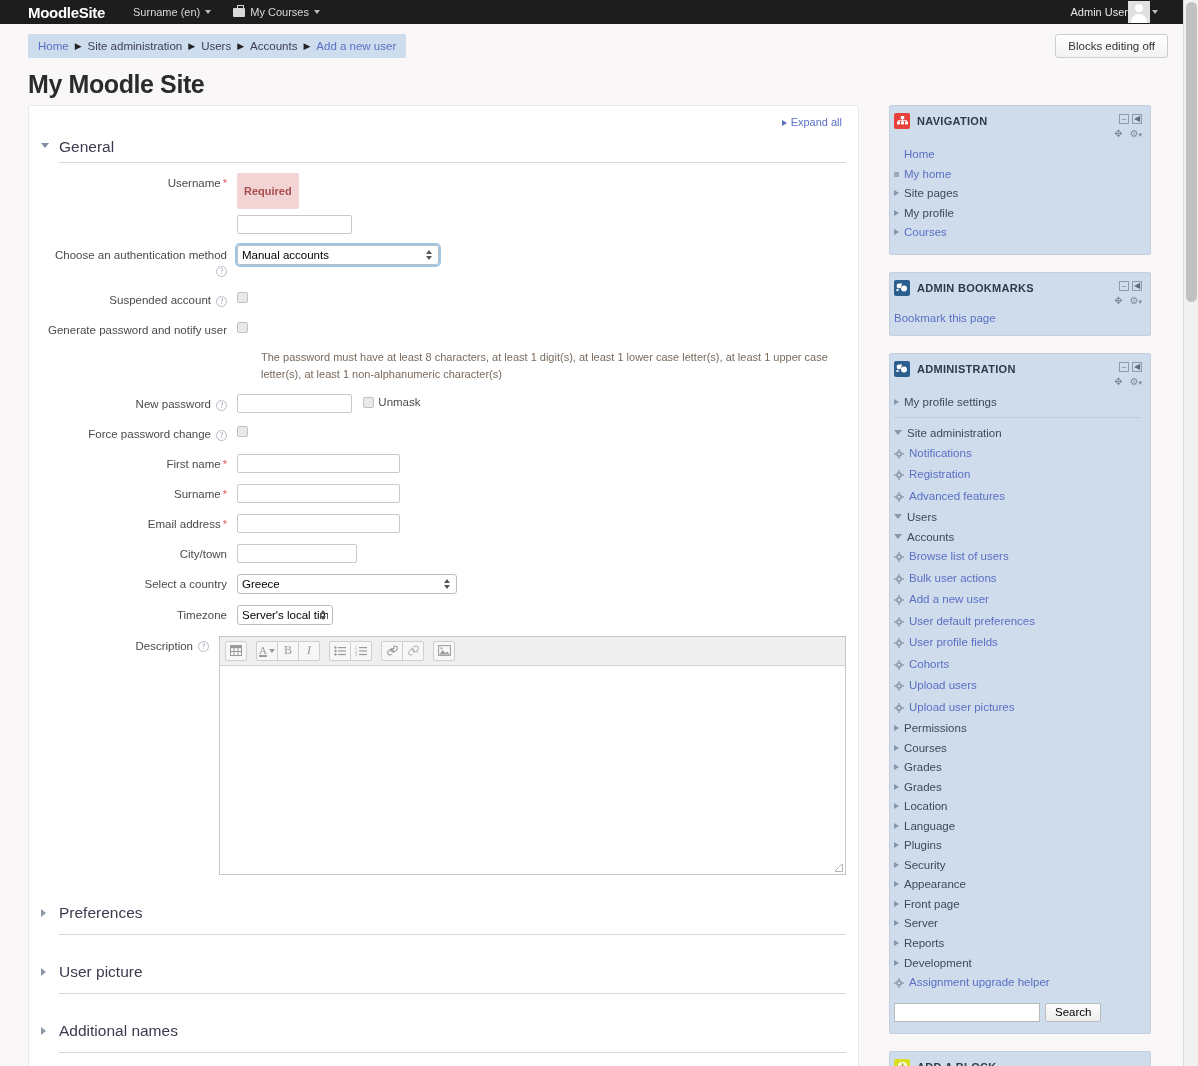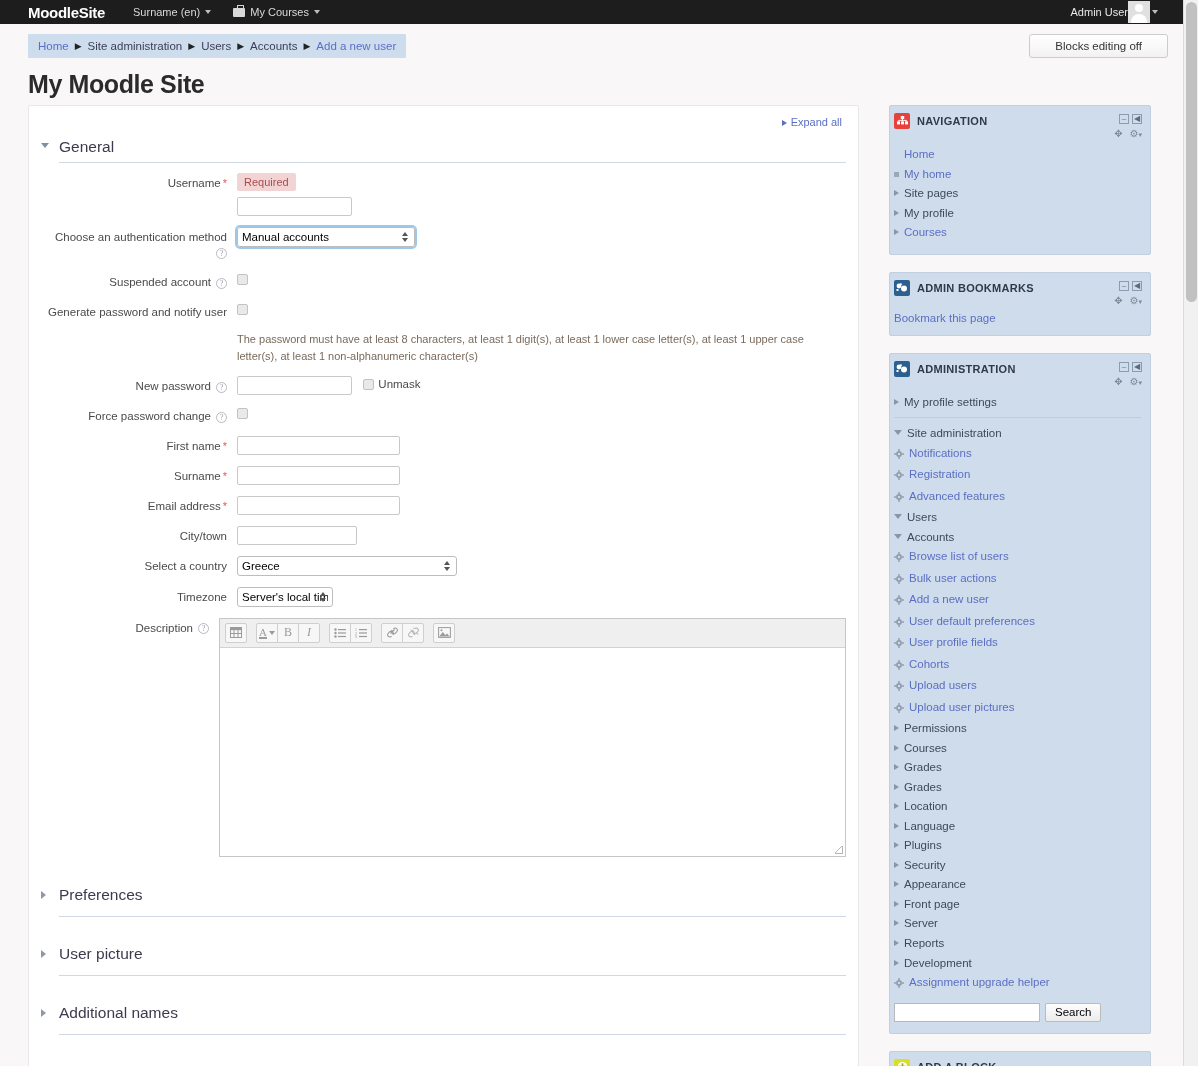--- a/index.html
+++ b/index.html
@@ -36,21 +36,21 @@
   .vscroll .thumb{ position:absolute; top:2px; left:2px; width:11px; height:300px; background:#c1c1c1; border-radius:6px;}
 
   
   .crumbwrap{ padding:10px 30px 0 28px; display:flex; align-items:flex-start;}
   .crumbs{ background:#cdddee; padding:6px 10px; font-size:11.5px; display:flex; align-items:center; gap:6px; border-radius:1px;}
   .crumbs a{ color:#5b6fc4; text-decoration:none; }
   .crumbs a.plain{ color:#3d3d55; }
   .crumbs .sep{ color:#222; font-size:9px; }
   .btn-blocks{
     margin-left:auto; background:linear-gradient(#fff,#f2f2f2); border:1px solid #ccc; border-radius:3px;
-    padding:5px 25px; font-size:11.5px; color:#333; cursor:pointer;
+    padding:5px 12px; font-size:11.5px; color:#333; cursor:pointer;
   }
 
   
   .pagetitle{ padding:12px 28px 6px 28px; font-size:25px; font-weight:bold; color:#2b2b2b; letter-spacing:-.4px;}
 
   
   .layout{ display:flex; padding:0 30px 0 28px; align-items:flex-start; gap:30px;}
   .content{ width:831px; background:#fff; border:1px solid #e7e7ec; border-radius:2px; padding:8px 12px 14px 12px; }
   .sidebar{ width:262px; }
 
@@ -67,41 +67,41 @@
   .collapsed-sec{ padding-top:14px;}
   .collapsed-sec .section-rule{ margin-top:6px;}
 
   .row{ display:flex; margin-bottom:11px; align-items:flex-start;}
   .lbl{ width:196px; text-align:right; padding-right:10px; padding-top:3px; font-size:11.5px; color:#4a4a4a; line-height:1.35;}
   .req-star{ color:#e0565b; font-size:11px; margin-left:2px;}
   .help{ display:inline-block; width:11px;height:11px;border-radius:50%;border:1px solid #b9b9c4;color:#9a9aa6;
     font-size:8px; line-height:10px; text-align:center; margin-left:5px; vertical-align:middle; cursor:pointer; font-family:"Liberation Serif",serif;}
   .fld{ flex:1; }
 
-  .badge-required{ display:inline-block; background:#f3d4d4; color:#a84d4d; font-size:11px; padding:3px 7px; border-radius:2px;}
+  .badge-required{ display:inline-block; background:#f3d4d4; color:#a84d4d; font-size:11px; padding:12px 7px; border-radius:2px;font-weight:bold;}
   input.text{ border:1px solid #c9c9c9; border-radius:2px; height:19px; padding:2px 5px; font-size:11.5px; background:#fff; font-family:"Liberation Sans",sans-serif; }
   .w115{ width:115px;} .w163{ width:163px;} .w120{ width:120px;}
   select.sel{
     border:1px solid #bdbdbd; border-radius:3px; height:20px; font-size:11.5px; padding:1px 4px;
     background:#fff; font-family:"Liberation Sans",sans-serif; -webkit-appearance:none; appearance:none;
   }
   .selwrap{ position:relative; display:inline-block; }
   .selwrap:after{
     content:""; position:absolute; right:7px; top:50%; width:0;height:0; margin-top:-5px;
     border-left:3px solid transparent;border-right:3px solid transparent;border-bottom:4px solid #555;
   }
   .selwrap:before{
     content:""; position:absolute; right:7px; top:50%; width:0;height:0; margin-top:1px;
     border-left:3px solid transparent;border-right:3px solid transparent;border-top:4px solid #555; z-index:1;
   }
-  .sel-auth{ width:178px; outline:2px solid #9fc8e8; outline-offset:0; border-color:#7fb3dd;}
+  .sel-auth{ width:202px; outline:2px solid #9fc8e8; outline-offset:0; border-color:#7fb3dd;}
   .sel-country{ width:220px;}
   .sel-tz{ width:96px;}
   .chk{ width:11px;height:11px;border:1px solid #c2c2c2; background:#e9e9e9; border-radius:2px; display:inline-block; vertical-align:middle; cursor:pointer;}
-  .pwhint{ font-size:11px; color:#7a6a5c; line-height:1.55; max-width:600px;}
+  .pwhint{ font-size:11px; color:#7a6a5c; line-height:1.55; max-width:600px;margin-left:24px;}
   .unmask{ font-size:11.5px; color:#4a4a4a; margin-left:8px; display:inline-flex; align-items:center; gap:4px;}
 
   
   .editor{ width:627px; border:1px solid #c6c6c6; background:#fff;}
   .etoolbar{ background:#efefef; border-bottom:1px solid #d2d2d2; padding:4px 5px; display:flex; gap:9px; align-items:center;}
   .egrp{ display:flex; }
   .ebtn{ width:22px;height:20px; background:#f7f7f7; border:1px solid #cfcfcf; margin-left:-1px;
         display:flex; align-items:center; justify-content:center; color:#9a9a9a; font-size:11px; cursor:pointer;}
   .egrp .ebtn:first-child{ margin-left:0; border-radius:2px 0 0 2px;}
   .egrp .ebtn:last-child{ border-radius:0 2px 2px 0;}

